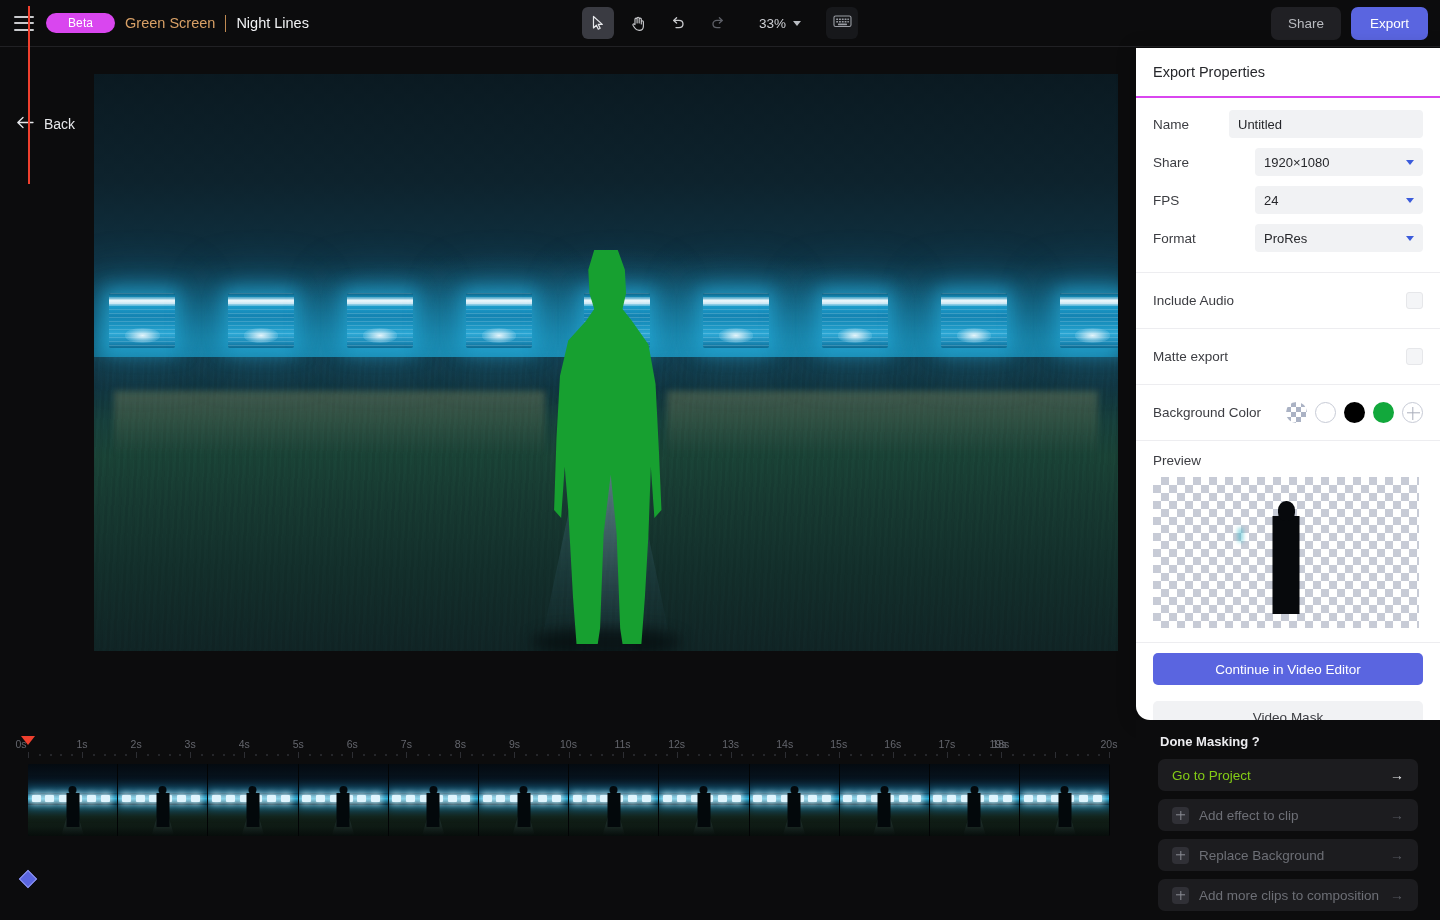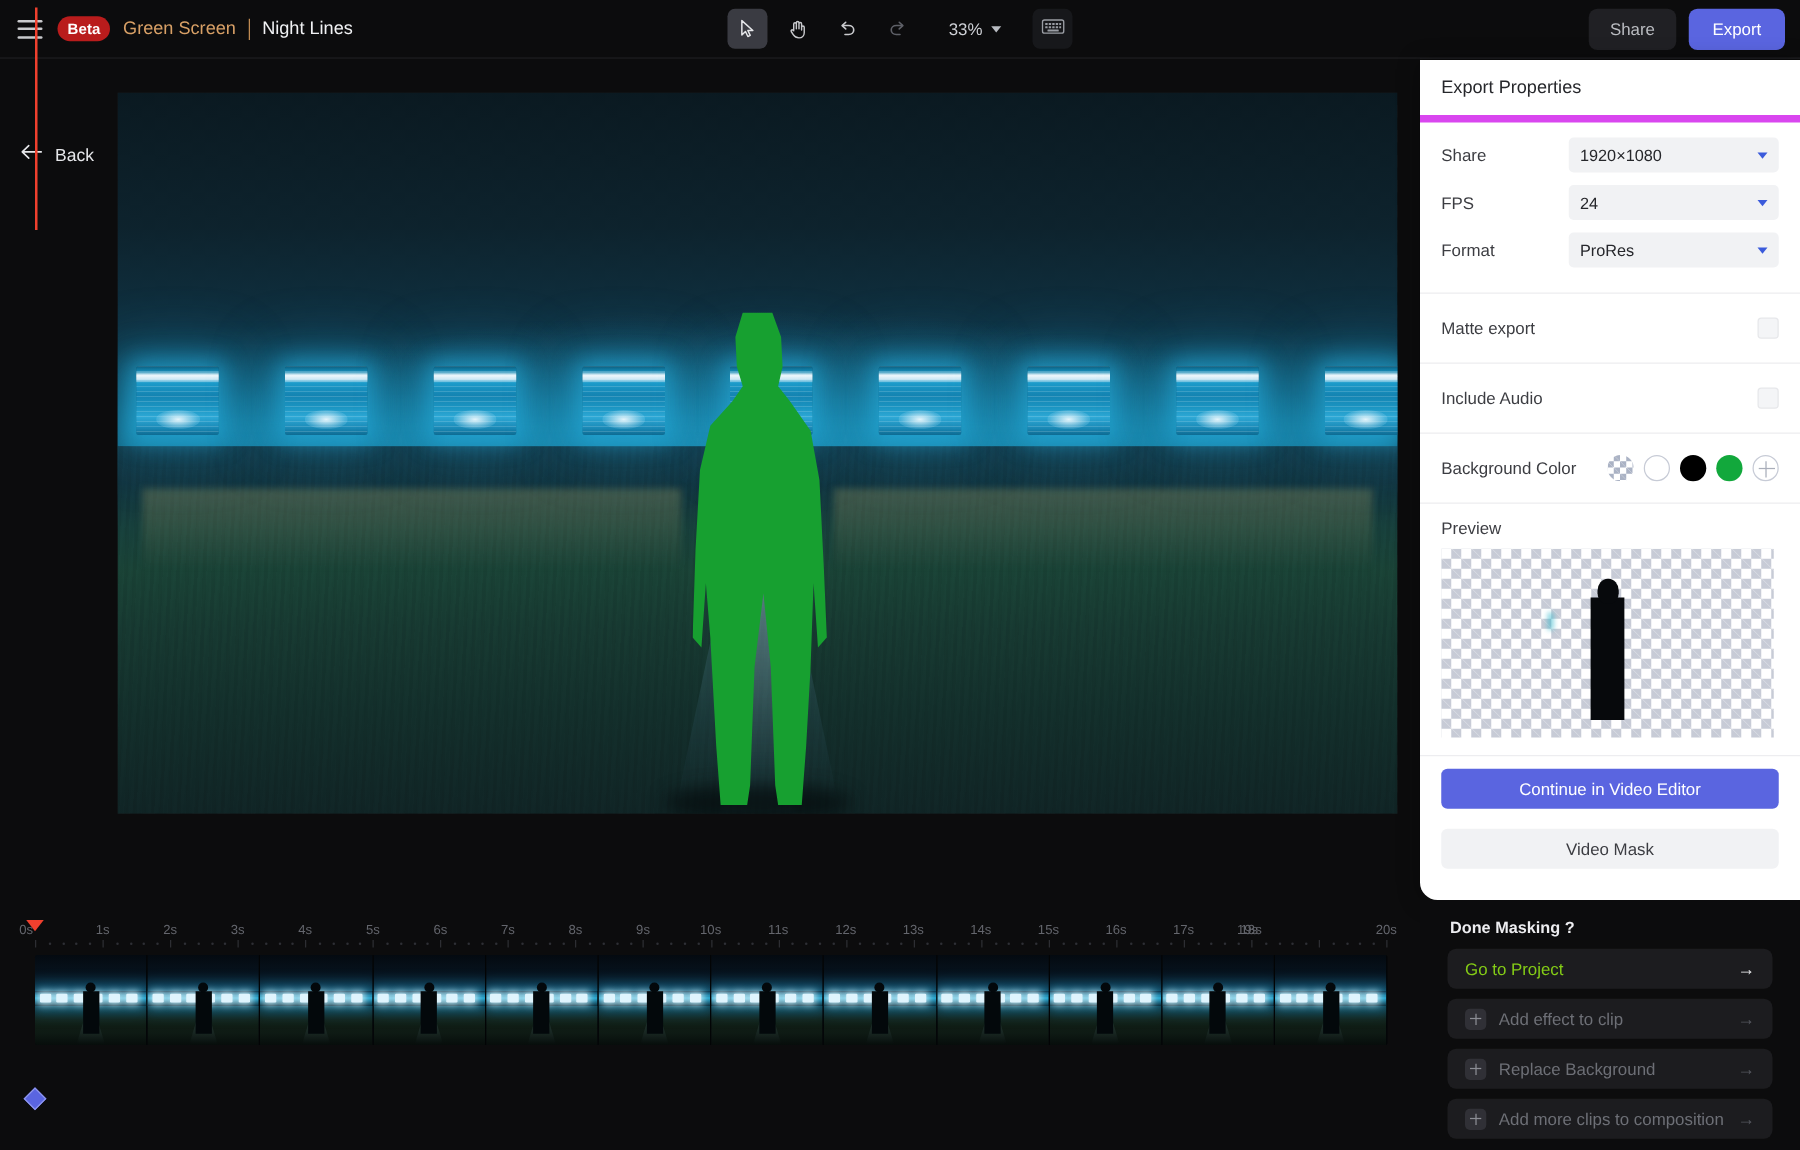--- a/index.html
+++ b/index.html
@@ -18,22 +18,22 @@
     background:#0c0c0d; border-bottom:1px solid #212124;
     display:flex; align-items:center;
   }
   .hamburger {
     width:20px; height:15px; margin-left:14px; margin-right:12px;
     display:flex; flex-direction:column; justify-content:space-between;
     cursor:pointer;
   }
   .hamburger i { display:block; height:2px; background:#c9cacd; border-radius:1px; }
   .beta-badge {
-    background:#b91c1c; color:#ffffff; font-size:12px; font-weight:700;
-    padding:3px 8px; border-radius:11px; letter-spacing:.1px;
+    background:#d946ef; color:#ffffff; font-size:12px; font-weight:400;
+    padding:3px 22px; border-radius:11px; letter-spacing:.1px;
   }
   .proj-name { color:#d8a066; font-size:14.5px; margin-left:10px; }
   .name-sep { width:1px; height:17px; background:#c08a52; margin:0 10px; display:inline-block; }
   .clip-name { color:#f1f2f4; font-size:14.5px; }
   .title-group { display:flex; align-items:center; }
 
   .tools {
     position:absolute; left:50%; transform:translateX(-50%);
     display:flex; align-items:center; gap:8px;
   }
@@ -249,21 +249,21 @@
   }
 
   
   .panel {
     position:absolute; left:1136px; top:48px; width:304px; height:672px;
     background:#ffffff; border-bottom-left-radius:14px;
     box-shadow:0 2px 18px rgba(0,0,0,.35);
   }
   .panel-hd {
     height:50px; display:flex; align-items:center; padding:0 17px;
-    border-bottom:6px solid #d946ef;
+    border-bottom:2px solid #d946ef;
   }
   .panel-hd h1 { font-size:14.5px; font-weight:400; color:#26272b; }
   .form { padding:12px 17px 10px 17px; }
   .frow { display:flex; align-items:center; height:28px; margin-bottom:10px; }
   .flbl { width:102px; font-size:13.5px; color:#3c3d42; }
   .finput {
     flex:1; height:28px; background:#f1f2f4; border:none; border-radius:4px;
     padding:0 9px; font-size:13px; color:#26272b; font-family:"Liberation Sans", sans-serif;
   }
   .fselect {
@@ -799,20 +799,24 @@
   <div class="playhead-tri" style="top:736px;position:absolute;"></div>
   <div class="kf-diamond"></div>
 
   <div class="panel">
     <div class="panel-hd">
       <h1>Export Properties</h1>
     </div>
 
     <div class="form">
       <div class="frow">
+        <span class="flbl">Name</span>
+        <input class="finput" value="Untitled" style="">
+      </div>
+      <div class="frow">
         <span class="flbl">Share</span>
         <div class="fselect">
           <span class="sv">1920×1080</span>
           <span class="caret-blue"></span>
         </div>
       </div>
       <div class="frow">
         <span class="flbl">FPS</span>
         <div class="fselect">
           <span class="sv">24</span>
@@ -822,25 +826,25 @@
       <div class="frow">
         <span class="flbl">Format</span>
         <div class="fselect">
           <span class="sv">ProRes</span>
           <span class="caret-blue"></span>
         </div>
       </div>
     </div>
 
     <div class="prow">
+      <span class="plbl">Include Audio</span>
+      <span class="toggle-box"></span>
+    </div>
+    <div class="prow">
       <span class="plbl">Matte export</span>
-      <span class="toggle-box"></span>
-    </div>
-    <div class="prow">
-      <span class="plbl">Include Audio</span>
       <span class="toggle-box"></span>
     </div>
     <div class="prow">
       <span class="plbl">Background Color</span>
       <span class="swatches">
         <span class="sw sw-checker"></span>
         <span class="sw sw-white"></span>
         <span class="sw sw-black"></span>
         <span class="sw sw-green"></span>
         <span class="sw sw-add"></span>

